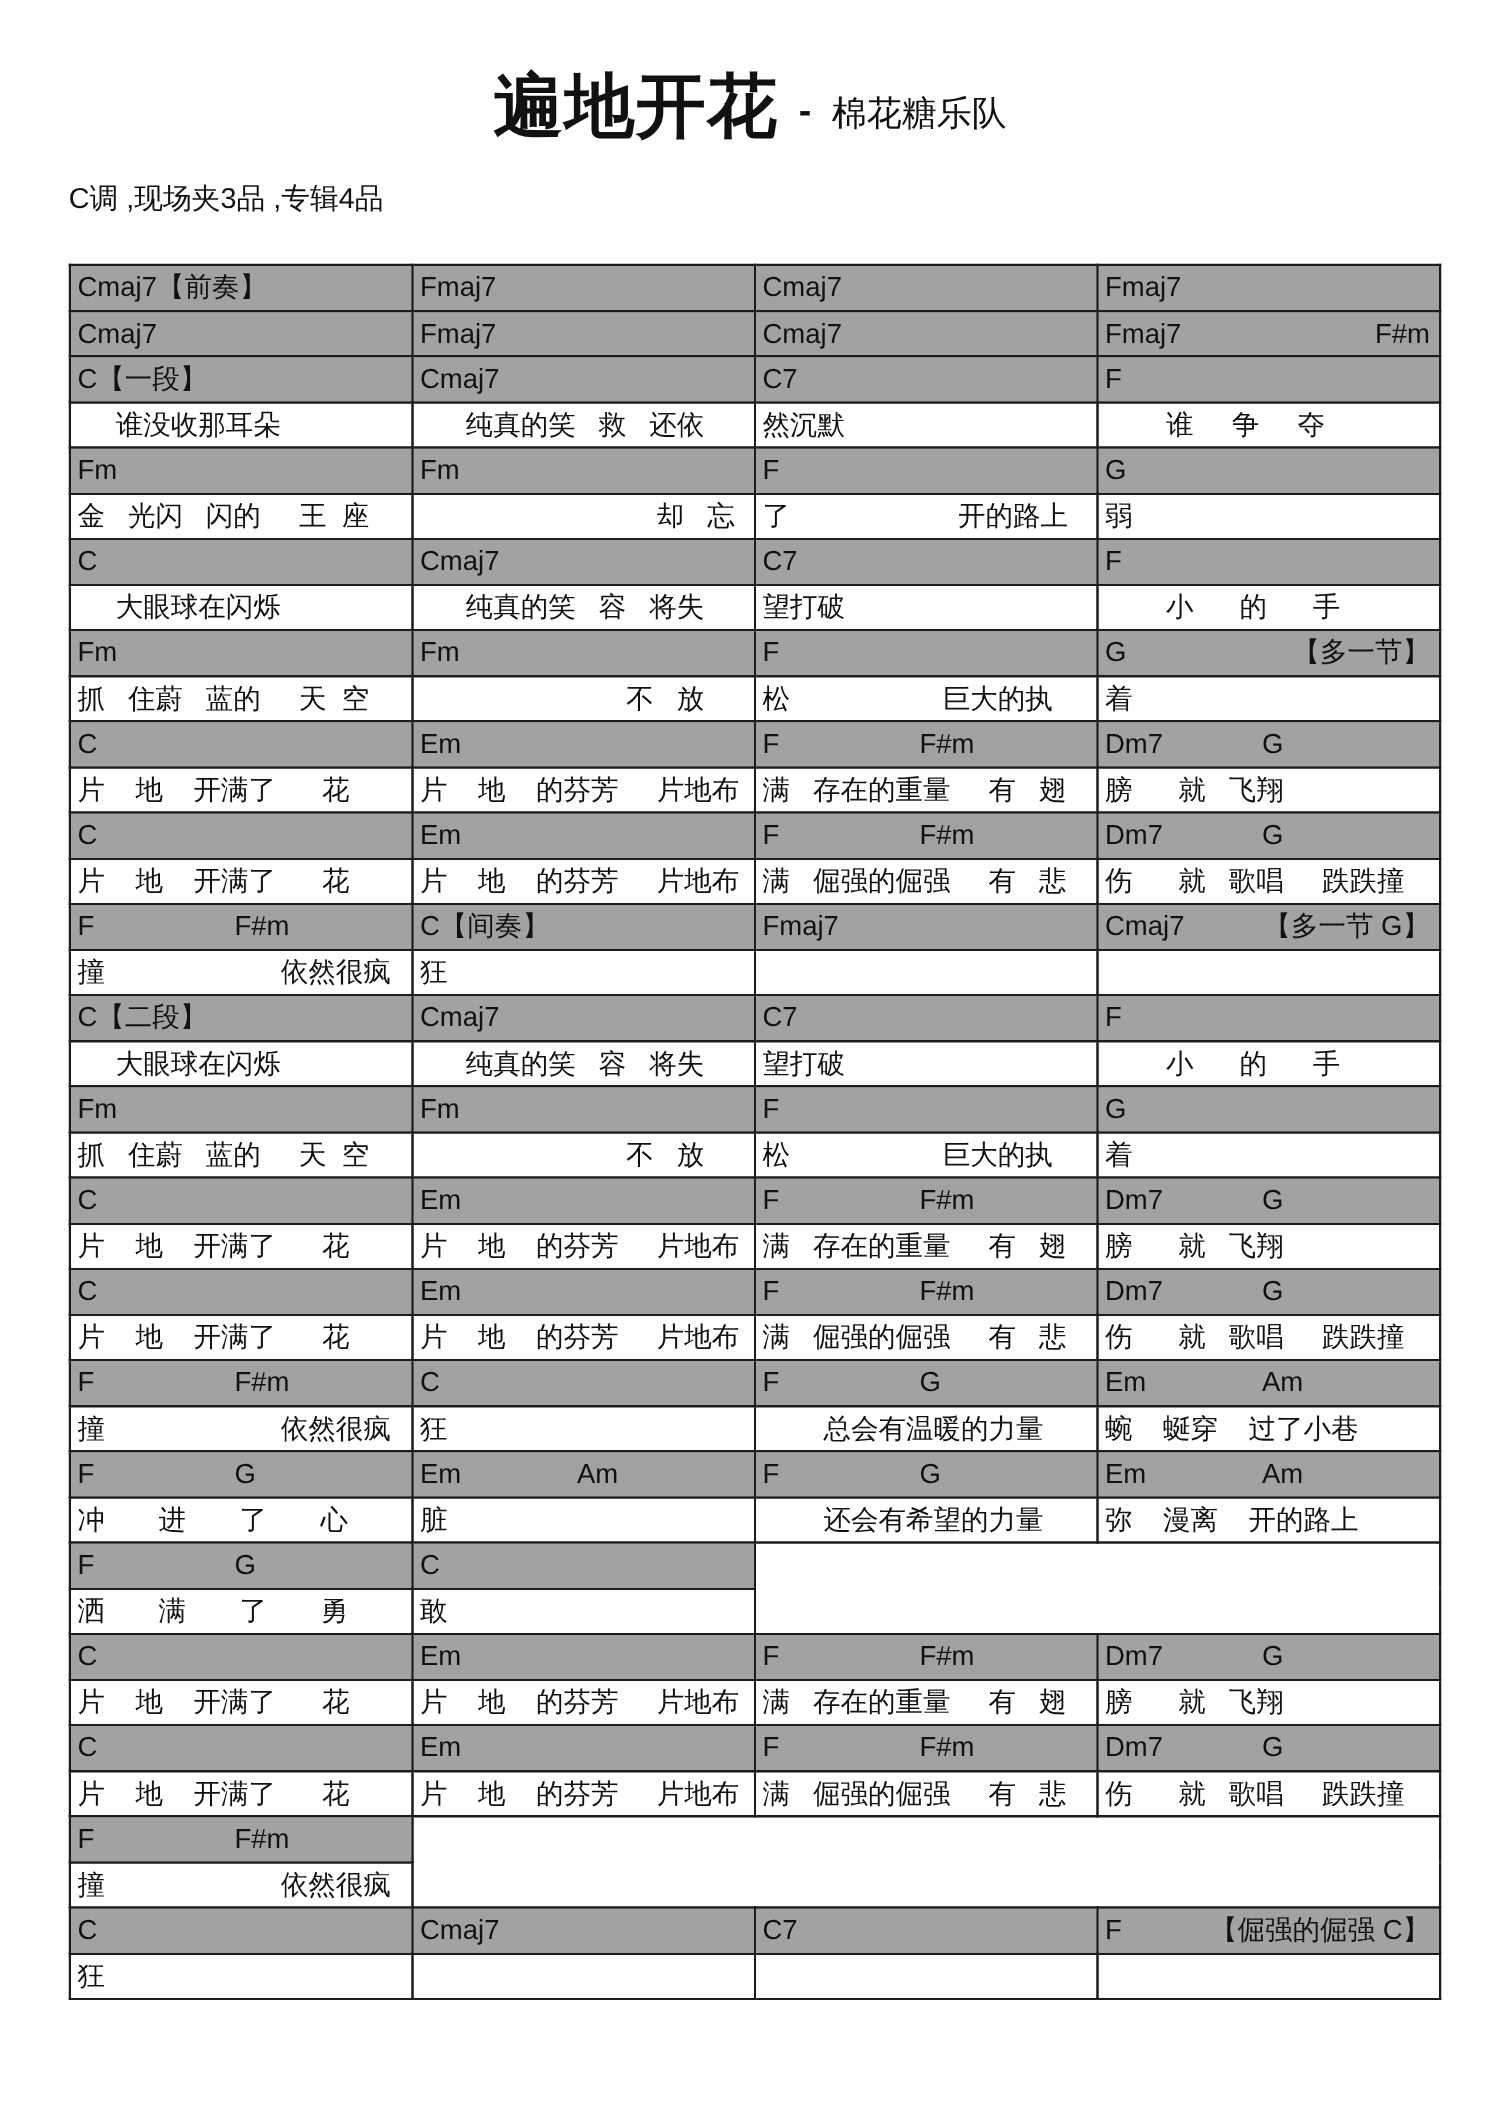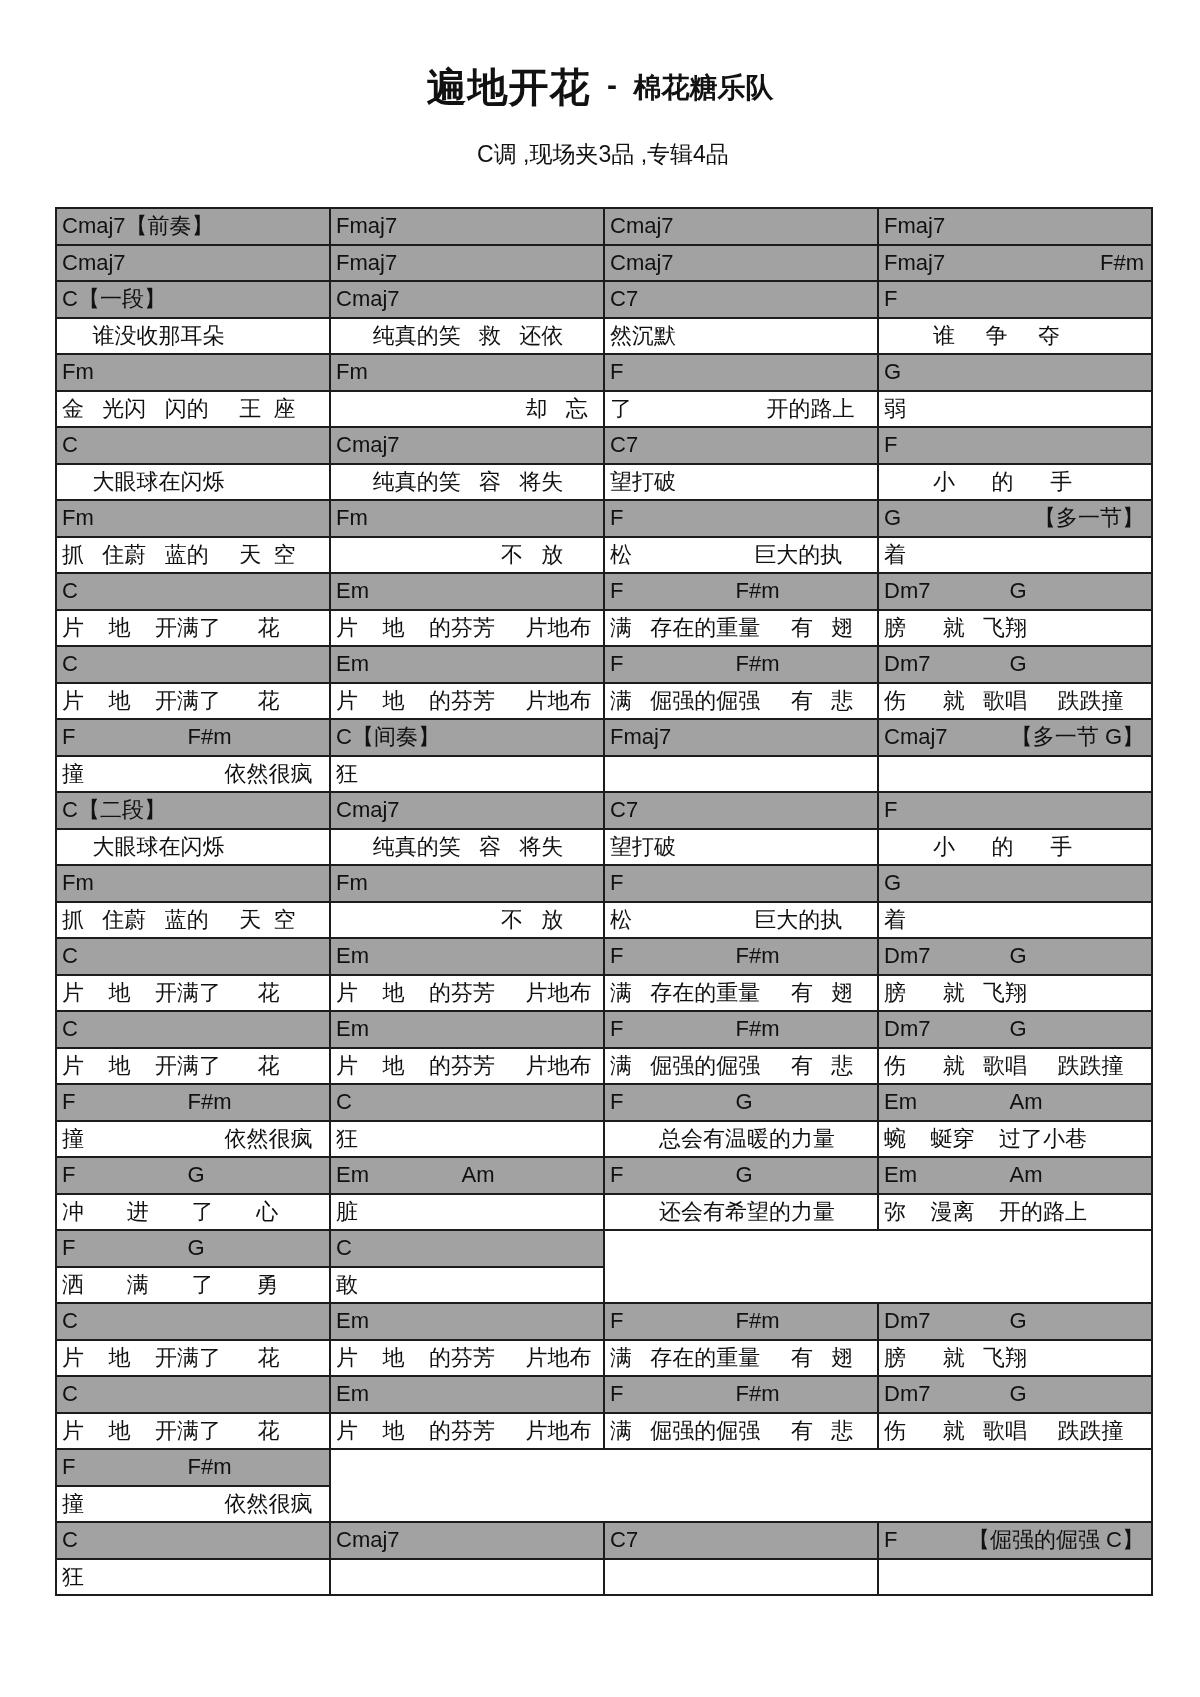--- a/index.html
+++ b/index.html
@@ -15,29 +15,29 @@
     color:var(--ink);
     font-family:"Liberation Sans","DejaVu Sans",sans-serif;
     overflow:hidden;
   }
   .title-line{
     text-align:center;
     padding-top:58px;
     line-height:54px;
     white-space:nowrap;
   }
-  .song-title{font-size:40px;font-weight:700;letter-spacing:1px;}
+  .song-title{font-size:56px;font-weight:700;letter-spacing:1px;}
   .title-sep{font-size:30px;font-weight:700;margin:0 12px;vertical-align:6px;}
-  .artist{font-size:28px;font-weight:700;vertical-align:4px;}
+  .artist{font-size:28px;font-weight:400;vertical-align:4px;}
   .info-line{
     width:1096px;
     margin:16px 0 0 55px;
     height:30px;
     display:flex;
-    justify-content:center;
+    justify-content:space-between;
     align-items:center;
     font-size:23px;
   }
   table.grid{
     border-collapse:collapse;
     table-layout:fixed;
     width:1096px;
     margin:38px 0 16px 55px;
   }
   table.grid col{width:274px;}

